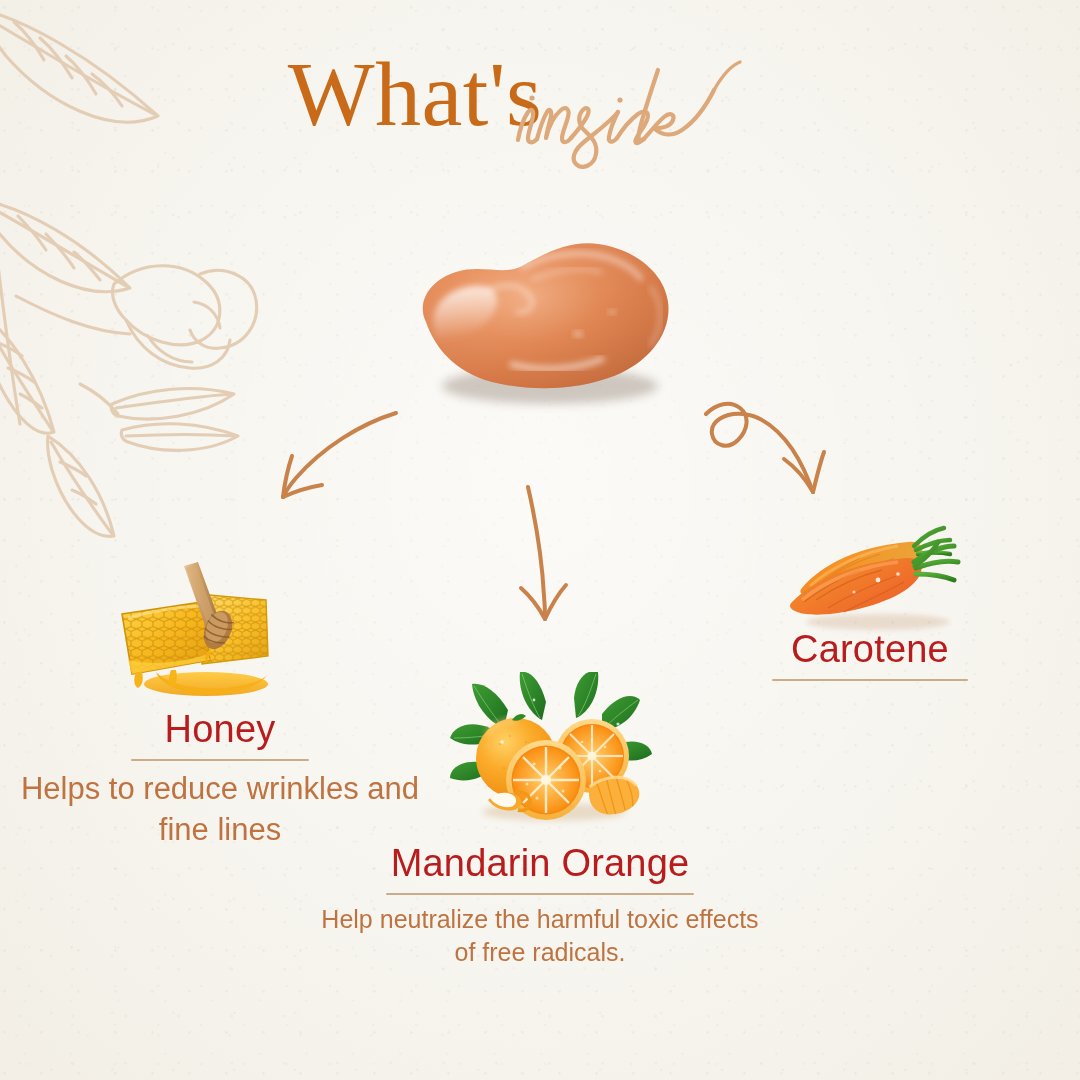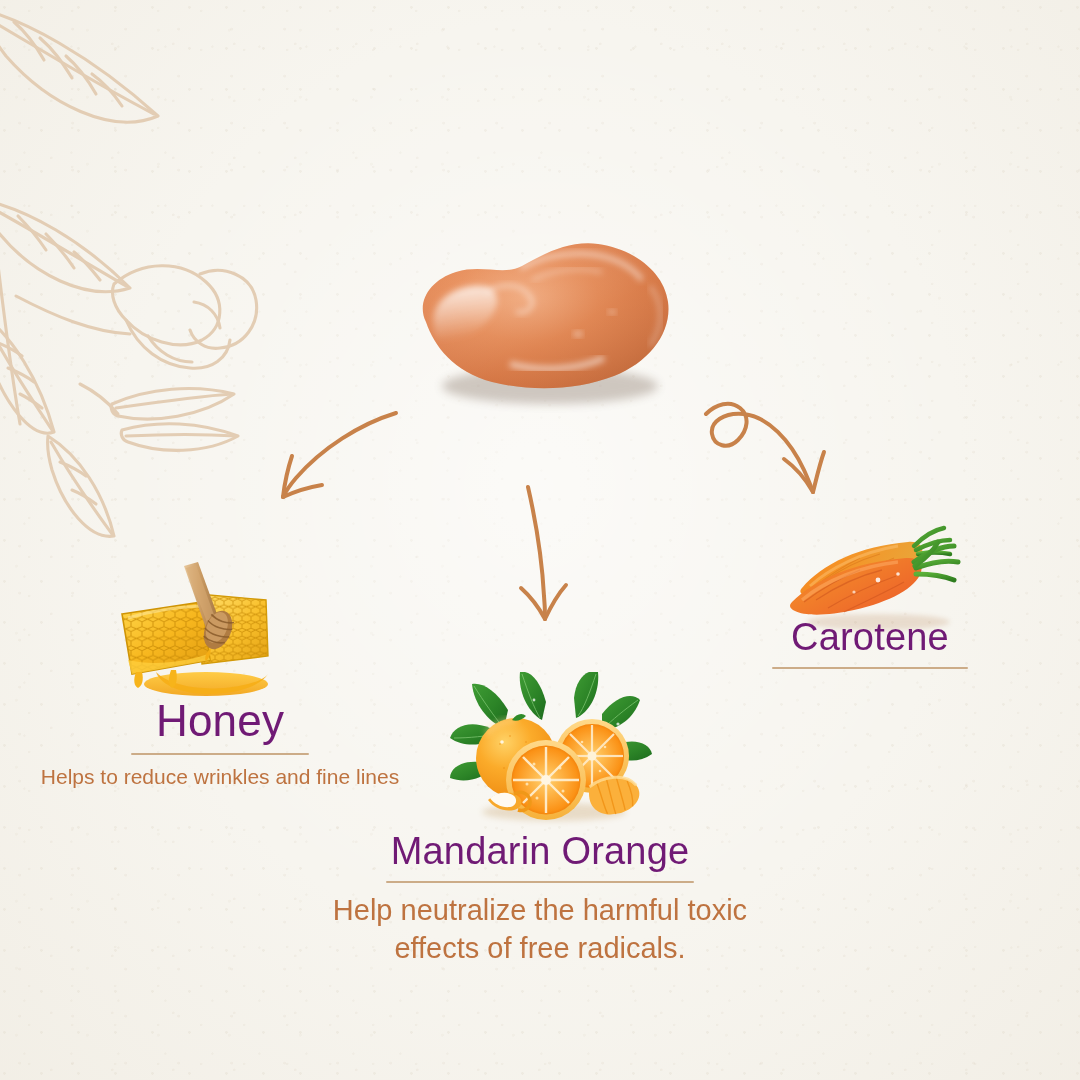--- a/index.html
+++ b/index.html
@@ -52,38 +52,38 @@
   .arrows{position:absolute;left:0;top:0;width:1080px;height:1080px;pointer-events:none;}
   
   .art{position:absolute;}
   .art-honey{left:98px;top:552px;width:198px;height:148px;}
   .art-orange{left:442px;top:672px;width:220px;height:160px;}
   .art-carrot{left:782px;top:524px;width:196px;height:112px;}
   
   .block{position:absolute;text-align:center;}
   .block .name{
     font-family:"Liberation Sans",sans-serif;
-    font-weight:400;color:#701a75;line-height:1.05;
-    letter-spacing:.2px;white-space:nowrap;
+    font-weight:400;color:#b91c1c;line-height:1.05;
+    letter-spacing:.2px;white-space:nowrap;margin-top:12px;
   }
   .rule{height:2px;background:#c9a882;margin:9px auto 8px;border-radius:2px;opacity:.95;}
   .block .desc{
     font-family:"Liberation Sans",sans-serif;
     color:#be7340;line-height:1.32;font-weight:400;
   }
   
   .block-honey{left:10px;top:698px;width:420px;}
-  .block-honey .name{font-size:44px;}
+  .block-honey .name{font-size:38px;}
   .block-honey .rule{width:178px;}
-  .block-honey .desc{font-size:21px;}
+  .block-honey .desc{font-size:31px;}
   
   .block-orange{left:320px;top:832px;width:440px;}
   .block-orange .name{font-size:38px;}
   .block-orange .rule{width:308px;}
-  .block-orange .desc{font-size:29px;}
+  .block-orange .desc{font-size:25px;}
   
   .block-carotene{left:660px;top:618px;width:420px;}
   .block-carotene .name{font-size:38px;}
   .block-carotene .rule{width:196px;}
   .block-carotene .desc{font-size:25px;}
 </style>
 </head>
 <body>
 
 <div id="poster">
@@ -129,20 +129,45 @@
       <path d="M164 452 C 204 450, 244 450, 274 452"></path>
       <path d="M118 400 C 134 408, 146 418, 156 430"></path>
 
       <path d="M86 452 C 118 472, 142 510, 152 552 C 128 556, 102 524, 90 486 C 86 472, 85 460, 86 452 Z"></path>
       <path d="M89 458 C 112 498, 134 528, 150 550"></path>
       <path d="M98 478 C 108 482, 116 486, 124 492"></path>
       <path d="M110 506 C 120 510, 126 514, 134 520"></path>
     </g>
   </svg>
 
+  <div class="title-wrap">
+    <div class="title-whats">What's</div>
+    <svg class="title-inside" viewBox="0 0 250 120">
+      <title>inside</title>
+      <g fill="none" stroke="#dda87a" stroke-linecap="round" stroke-linejoin="round">
+
+        <path d="M10 86 C 12 74, 16 64, 20 58 C 23 54, 26 56, 25 62 C 24 70, 20 78, 20 84 C 20 89, 24 90, 29 85" stroke-width="4.2"></path>
+        <circle cx="24" cy="44" r="2.6" fill="#dda87a" stroke="none"></circle>
+
+        <path d="M29 85 C 32 74, 36 63, 39 58 C 41 54, 44 56, 43 62 C 42 68, 39 76, 38 84 C 41 72, 47 61, 53 56 C 58 52, 62 55, 60 63 C 58 71, 54 79, 54 84 C 54 89, 58 90, 63 84" stroke-width="4.2"></path>
+
+        <path d="M63 84 C 70 76, 78 66, 80 60 C 82 54, 78 52, 74 57 C 70 62, 70 70, 76 76 C 82 82, 90 88, 88 100 C 86 112, 74 116, 68 110 C 63 105, 66 96, 76 88 C 88 78, 102 68, 110 58" stroke-width="4.2"></path>
+
+        <path d="M110 58 C 106 66, 102 76, 101 83 C 100 88, 104 90, 109 84" stroke-width="4.2"></path>
+        <circle cx="112" cy="46" r="2.6" fill="#dda87a" stroke="none"></circle>
+
+        <path d="M109 84 C 114 76, 122 66, 130 60 C 137 55, 142 58, 139 66 C 136 74, 130 80, 128 85 C 126 90, 130 91, 135 85" stroke-width="4.2"></path>
+        <path d="M150 16 C 144 34, 136 58, 132 74 C 129 85, 131 90, 136 85" stroke-width="4.2"></path>
+
+        <path d="M136 85 C 142 78, 150 68, 156 63 C 162 58, 167 60, 165 66 C 163 72, 154 75, 146 74 C 152 80, 162 84, 174 76 C 186 68, 198 52, 206 36" stroke-width="4.2"></path>
+
+        <path d="M206 36 C 214 22, 222 12, 232 8" stroke-width="3.4"></path>
+      </g>
+    </svg>
+  </div>
 
   <svg class="swatch" viewBox="0 0 310 200">
     <defs>
       <radialGradient id="creamBody" cx="42%" cy="38%" r="78%">
         <stop offset="0%" stop-color="#f5b084"></stop>
         <stop offset="38%" stop-color="#e9905c"></stop>
         <stop offset="72%" stop-color="#dd7f4c"></stop>
         <stop offset="100%" stop-color="#cf6f3e"></stop>
       </radialGradient>
       <linearGradient id="creamShade" x1="0%" y1="0%" x2="100%" y2="100%">

